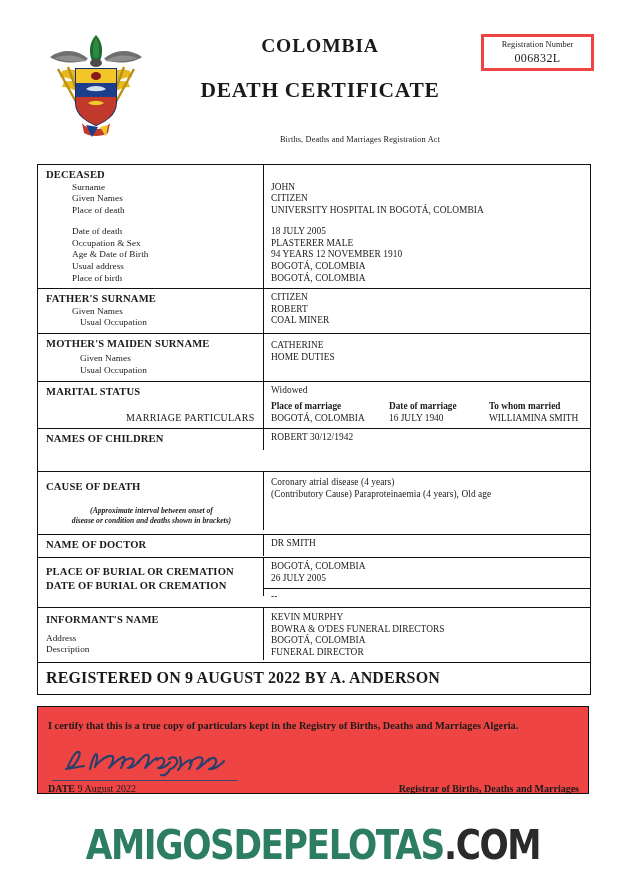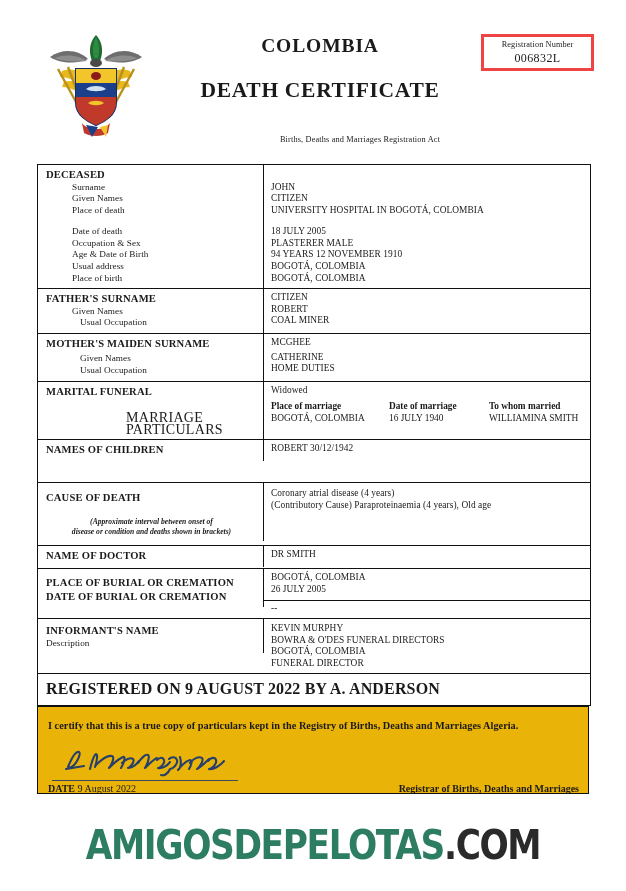--- a/index.html
+++ b/index.html
@@ -134,21 +134,21 @@
   .note-ital {
     font-size: 7.6px;
     font-style: italic;
     line-height: 10px;
     text-align: center;
     padding: 0 4px;
     margin-top: 12px;
     font-weight: bold;
   }
   .mp-label {
-    font-size: 14px;
+    font-size: 10px;
     padding-left: 80px;
     line-height: 11.6px;
     letter-spacing: 0.3px;
     margin-top: 14px;
   }
   .mtable {
     width: 100%;
     border-collapse: collapse;
     margin-top: 4px;
   }
@@ -181,21 +181,21 @@
     letter-spacing: 0.15px;
   }
 
   
   .certify-box {
     position: absolute;
     left: 37px; top: 706px;
     width: 552px; height: 88px;
     border: 1px solid #111;
     box-sizing: border-box;
-    background: #eab308;
+    background: #ef4444;
   }
   .certify-text {
     position: absolute;
     left: 10px; top: 13px;
     font-size: 10.3px;
     font-weight: bold;
     letter-spacing: 0.02px;
   }
   .sig-wrap {
     position: absolute;
@@ -334,29 +334,28 @@
     </div>
   </div>
 
   <div class="row">
     <div class="col-l">
       <div class="sec-head">MOTHER'S MAIDEN SURNAME</div>
       <div class="sub-label ind2" style="margin-top:3px">Given Names</div>
       <div class="sub-label ind2">Usual Occupation</div>
     </div>
     <div class="col-r">
-      <div class="val">MCGHEE</div>
       <div class="val" style="margin-top:3px">CATHERINE</div>
       <div class="val">HOME DUTIES</div>
     </div>
   </div>
 
   <div class="row">
     <div class="col-l">
-      <div class="sec-head">MARITAL FUNERAL</div>
+      <div class="sec-head">MARITAL STATUS</div>
       <div class="mp-label">MARRIAGE PARTICULARS</div>
     </div>
     <div class="col-r">
       <div class="val">Widowed</div>
       <table class="mtable">
         <tbody>
             <tr>
           <th class="mcol1">Place of marriage</th>
           <th class="mcol2">Date of marriage</th>
           <th class="mcol3">To whom married</th>
@@ -413,20 +412,21 @@
       <div class="val">26 JULY 2005</div>
       <div class="subrow-div">
         <div class="val">--</div>
       </div>
     </div>
   </div>
 
   <div class="row">
     <div class="col-l" style="padding-top:5px">
       <div class="sec-head">INFORMANT'S NAME</div>
+      <div class="sub-label" style="padding-left:0;margin-top:6px">Address</div>
       <div class="sub-label" style="padding-left:0">Description</div>
     </div>
     <div class="col-r" style="padding-top:4px">
       <div class="val">KEVIN MURPHY</div>
       <div class="val">BOWRA &amp; O'DES FUNERAL DIRECTORS</div>
       <div class="val">BOGOTÁ, COLOMBIA</div>
       <div class="val">FUNERAL DIRECTOR</div>
     </div>
   </div>
 

